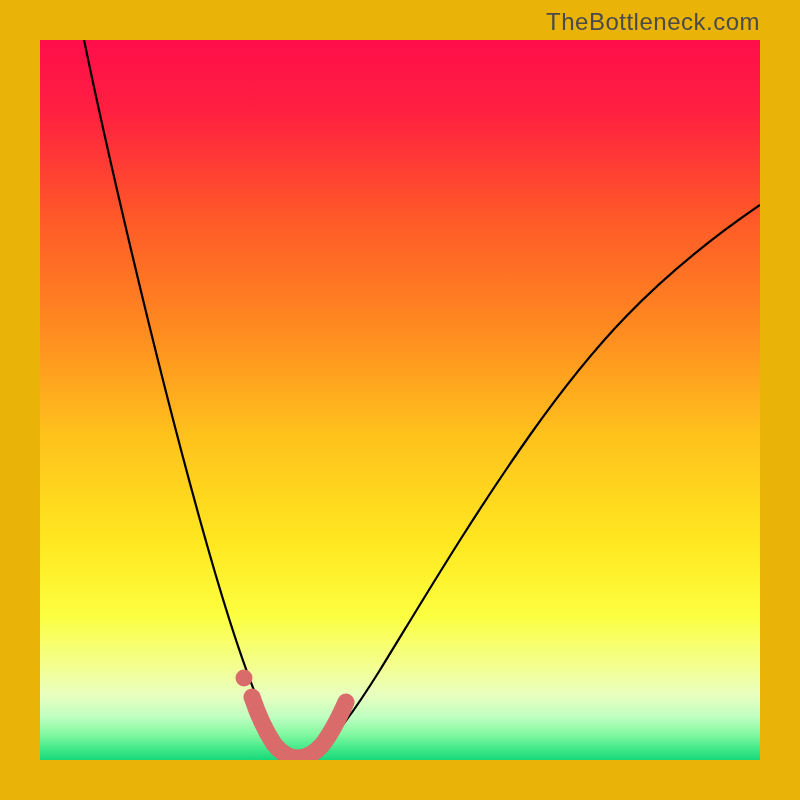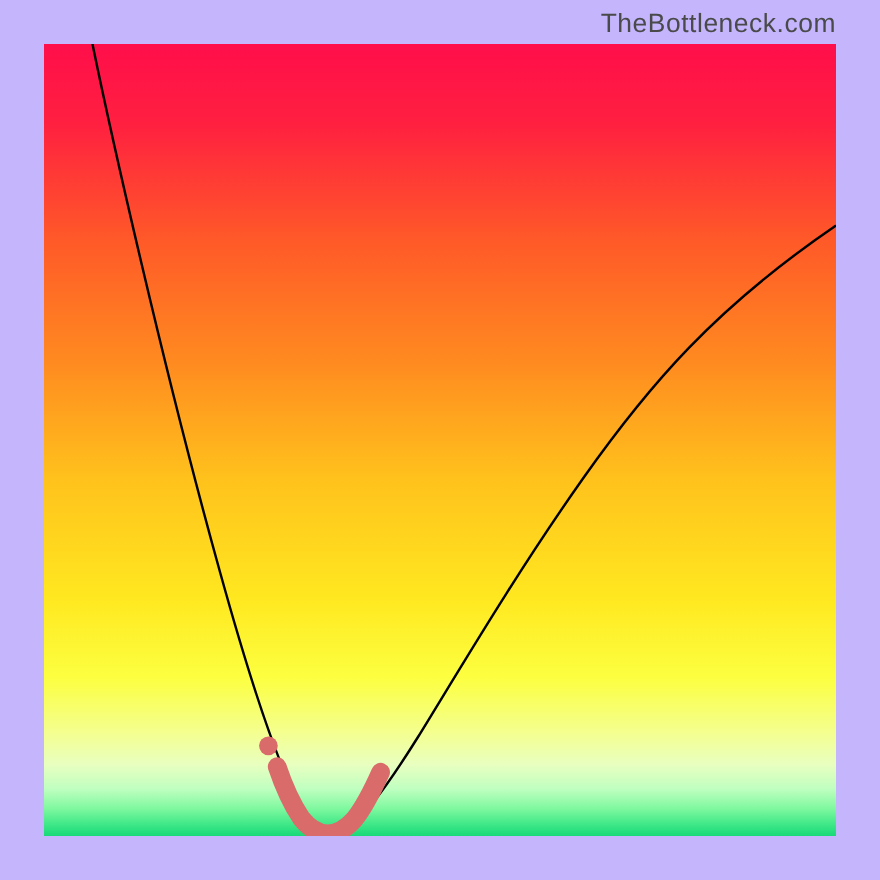--- a/index.html
+++ b/index.html
@@ -10,21 +10,21 @@
     background: #000;
     position: relative;
     font-family: Arial, sans-serif;
   }
   .frame {
     position: absolute;
     top: 0;
     left: 0;
     width: 800px;
     height: 800px;
-    background: #c4b5fd;
+    background: #eab308;
   }
   .plot-area {
     position: absolute;
     top: 40px;
     left: 40px;
     width: 720px;
     height: 720px;
     overflow: hidden;
   }
   .gradient-bg {

